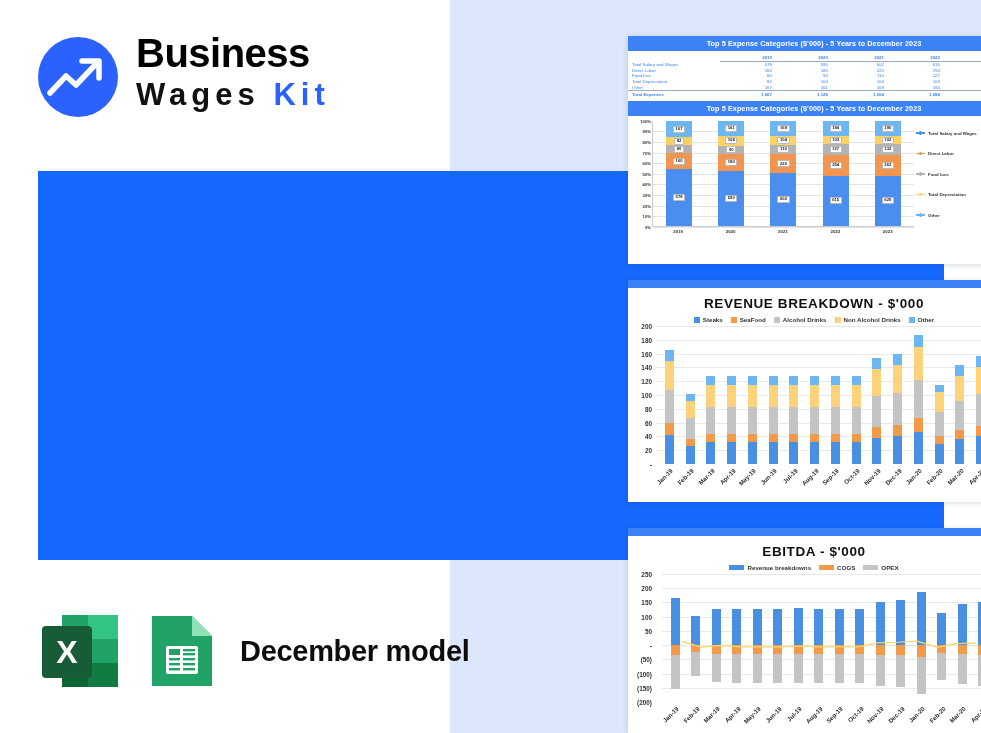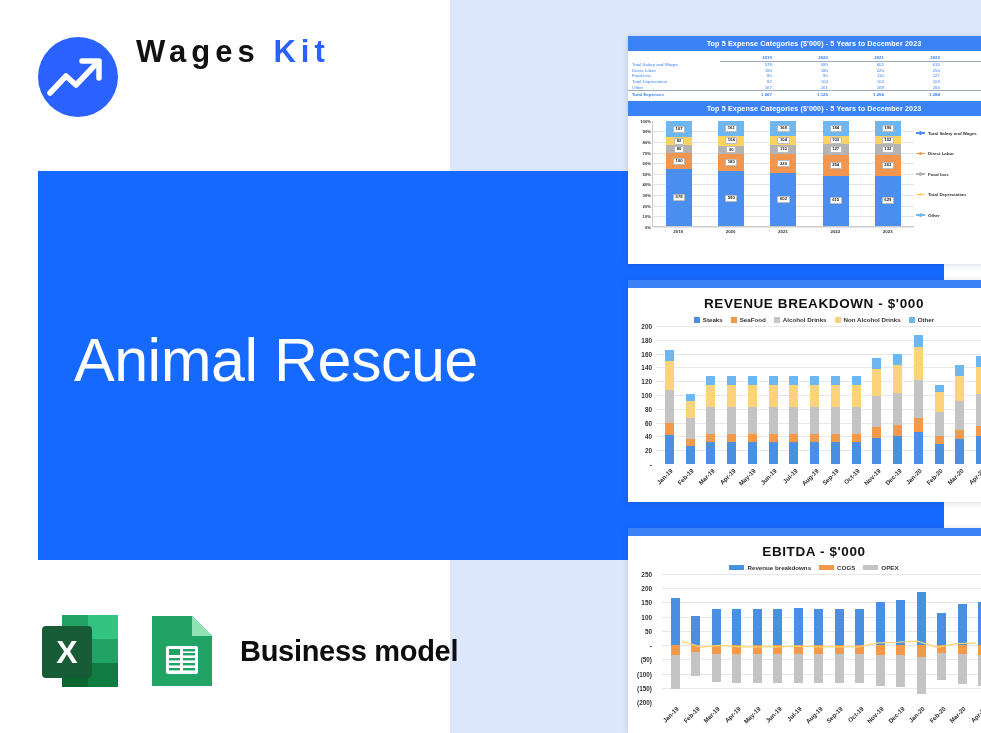--- a/index.html
+++ b/index.html
@@ -145,31 +145,31 @@
 </style>
 </head>
 <body>
 
 <div id="stage">
 
   <div class="band-lightblue" id="band-top"></div>
   <div class="band-lightblue" id="band-mid"></div>
 
   <div id="hero-box"></div>
-  <div id="hero-title">Animal Rescue</div>
 
   <div id="logo-wrap">
     <div id="logo-mark">
       <svg viewBox="0 0 84 84" width="84" height="84">
         <circle cx="42" cy="42" r="40" fill="#2b62ff"></circle>
         <path d="M14 58 L30 41 L40 50 L60 29" stroke="#ffffff" stroke-width="5.5" fill="none" stroke-linecap="round" stroke-linejoin="round"></path>
         <path d="M46 26 L63 26 L63 43" stroke="#ffffff" stroke-width="5.5" fill="none" stroke-linecap="round" stroke-linejoin="round"></path>
       </svg>
     </div>
     <div id="logo-text">
+      <div class="logo-line1">Business</div>
       <div class="logo-line2"><span>Wages </span><span class="logo-kit">Kit</span></div>
     </div>
   </div>
 
   <div id="footer-row">
     <div id="xls-icon">
       <svg viewBox="0 0 80 78" width="80" height="78">
         <rect x="22" y="3" width="56" height="24" fill="#21a366"></rect>
         <rect x="22" y="27" width="56" height="24" fill="#107c41"></rect>
         <rect x="22" y="51" width="56" height="24" fill="#0b6631"></rect>
@@ -189,21 +189,21 @@
         <rect x="35" y="37" width="12" height="2.4" fill="#21a366"></rect>
         <rect x="35" y="41" width="12" height="2.4" fill="#21a366"></rect>
         <rect x="21" y="46" width="11" height="2.4" fill="#21a366"></rect>
         <rect x="35" y="46" width="12" height="2.4" fill="#21a366"></rect>
         <rect x="21" y="51" width="11" height="2.4" fill="#21a366"></rect>
         <rect x="35" y="51" width="12" height="2.4" fill="#21a366"></rect>
         <rect x="21" y="56" width="11" height="2.4" fill="#21a366"></rect>
         <rect x="35" y="56" width="12" height="2.4" fill="#21a366"></rect>
       </svg>
     </div>
-    <div id="footer-label">Business model</div>
+    <div id="footer-label">December model</div>
   </div>
 
   <div class="card" id="card-expense">
     <div class="blue-bar">Top 5 Expense Categories ($'000) - 5 Years to December 2023</div>
     <table class="exp-table">
       <thead>
           <tr id="exp-head">
             <th class="lbl"></th>
             <th>2019</th>
             <th>2020</th>

